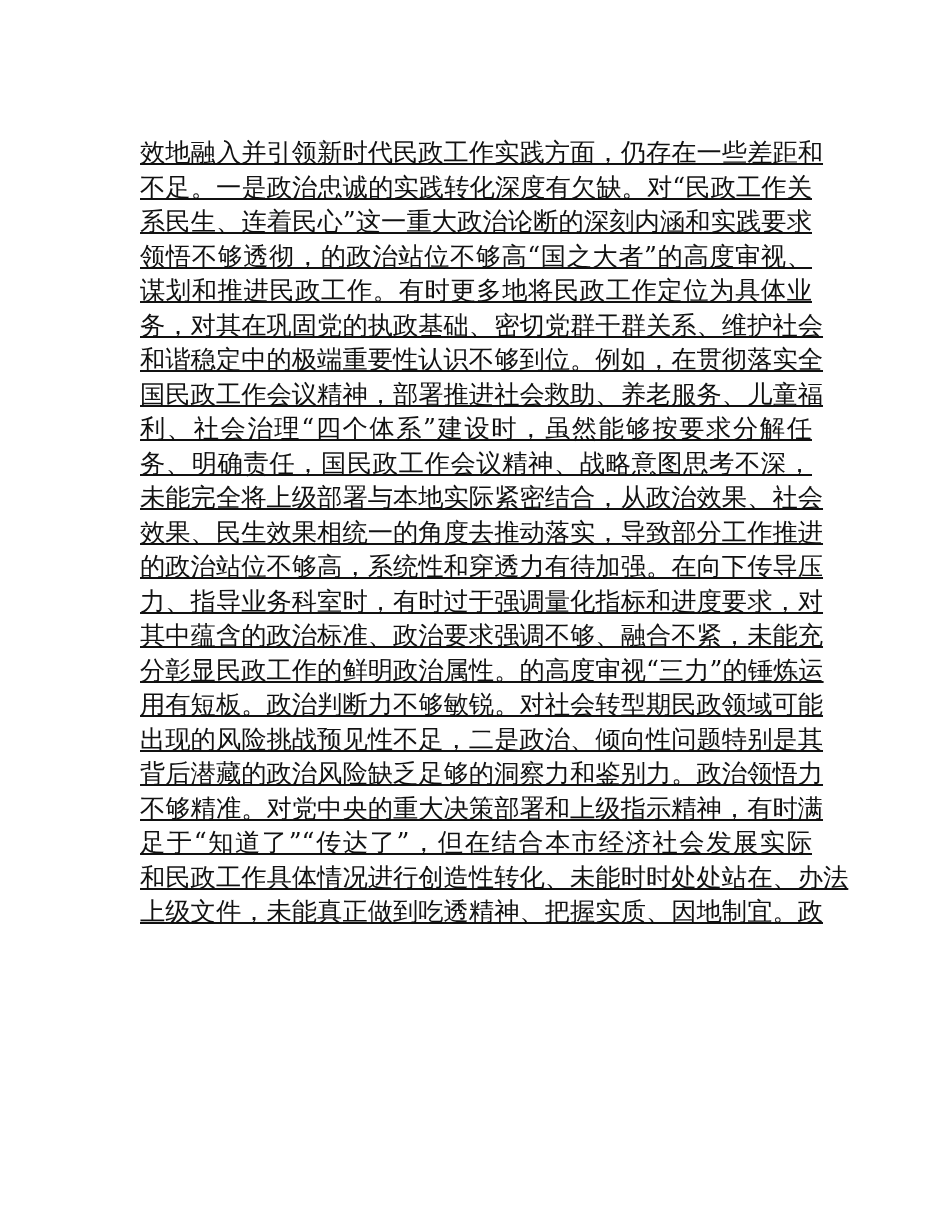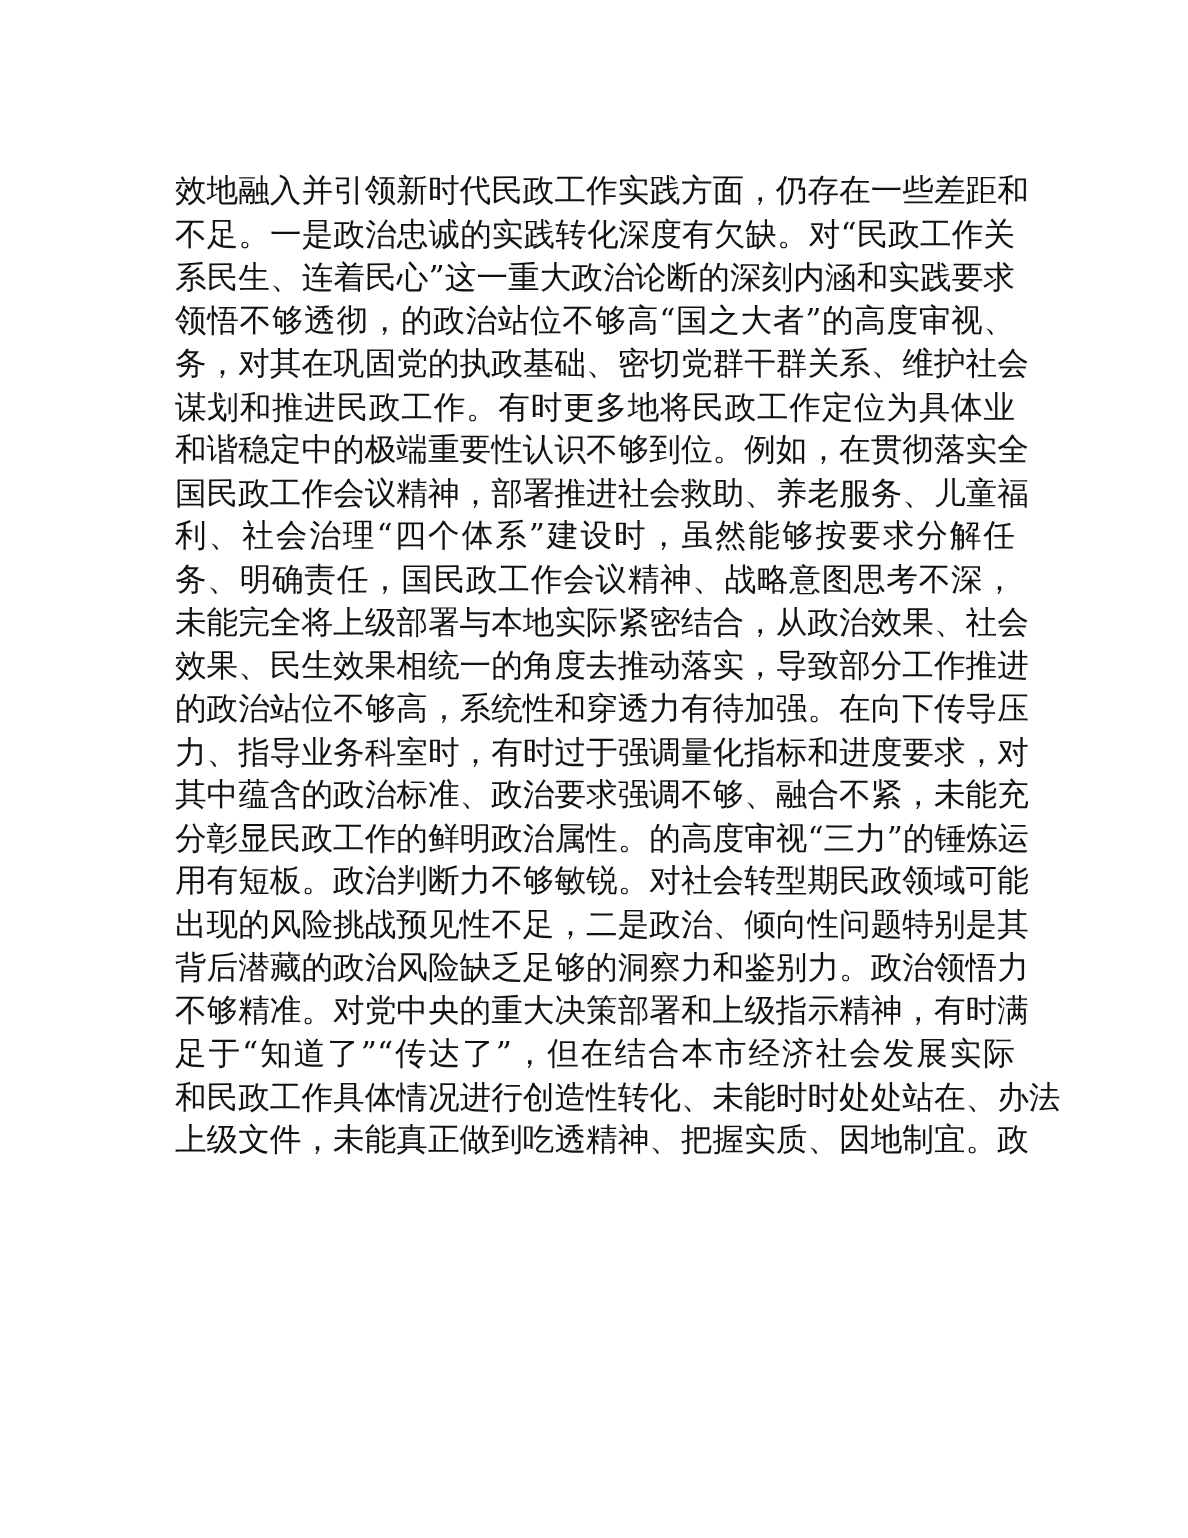--- a/index.html
+++ b/index.html
@@ -7,34 +7,34 @@
   .page {
     position: absolute; left: 0; top: 0; width: 950px; height: 1230px; background: #ffffff;
   }
   .text-block {
     position: absolute; left: 140px; top: 136px; width: 672px;
     font-family: "DejaVu Serif", "Liberation Serif", serif;
     font-size: 25.3px; color: #111111;
   }
   .line {
     height: 34.5px; line-height: 34.5px; white-space: nowrap;
-    text-align: justify; text-align-last: justify; display: block;
+    text-align: justify; text-align-last: justify; display: block; text-decoration: underline;
   }
 </style>
 </head>
 <body>
 
 <div class="page">
   <div class="text-block">
     <span class="line">效地融入并引领新时代民政工作实践方面，仍存在一些差距和</span>
     <span class="line">不足。一是政治忠诚的实践转化深度有欠缺。对“民政工作关</span>
     <span class="line">系民生、连着民心”这一重大政治论断的深刻内涵和实践要求</span>
     <span class="line">领悟不够透彻，的政治站位不够高“国之大者”的高度审视、</span>
+    <span class="line">谋划和推进民政工作。有时更多地将民政工作定位为具体业</span>
     <span class="line">务，对其在巩固党的执政基础、密切党群干群关系、维护社会</span>
-    <span class="line">谋划和推进民政工作。有时更多地将民政工作定位为具体业</span>
     <span class="line">和谐稳定中的极端重要性认识不够到位。例如，在贯彻落实全</span>
     <span class="line">国民政工作会议精神，部署推进社会救助、养老服务、儿童福</span>
     <span class="line">利、社会治理“四个体系”建设时，虽然能够按要求分解任</span>
     <span class="line">务、明确责任，国民政工作会议精神、战略意图思考不深，</span>
     <span class="line">未能完全将上级部署与本地实际紧密结合，从政治效果、社会</span>
     <span class="line">效果、民生效果相统一的角度去推动落实，导致部分工作推进</span>
     <span class="line">的政治站位不够高，系统性和穿透力有待加强。在向下传导压</span>
     <span class="line">力、指导业务科室时，有时过于强调量化指标和进度要求，对</span>
     <span class="line">其中蕴含的政治标准、政治要求强调不够、融合不紧，未能充</span>
     <span class="line">分彰显民政工作的鲜明政治属性。的高度审视“三力”的锤炼运</span>

